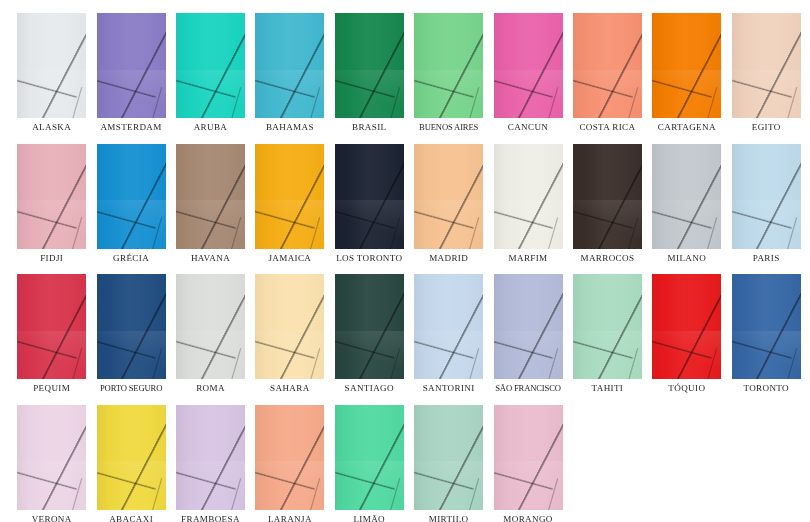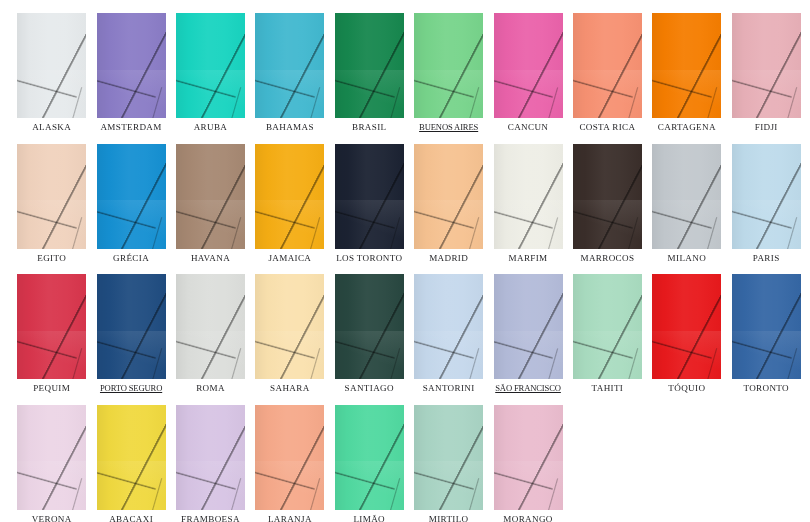--- a/index.html
+++ b/index.html
@@ -137,21 +137,20 @@
     letter-spacing: 0.35px;
     color: #1f1f22;
     text-align: center;
     line-height: 1.05;
     white-space: nowrap;
     font-family: "Liberation Serif", "DejaVu Serif", serif;
   }
   .label.tight {
     letter-spacing: -0.15px;
     font-size: 8.6px;
-    text-decoration: underline;
   }
 </style>
 </head>
 <body>
 
 <div id="grid">
     <div class="cell">
       <div class="swatch" style="--c: #e6eaec;">
         <div class="grain"></div>
         <div class="sheen"></div>
@@ -235,40 +234,40 @@
       <div class="swatch" style="--c: #f57d00;">
         <div class="grain"></div>
         <div class="sheen"></div>
         <div class="fold-main"></div>
         <div class="fold-right"></div>
         <div class="fold-flap"></div>
       </div>
       <div class="label">CARTAGENA</div>
     </div>
     <div class="cell">
+      <div class="swatch" style="--c: #f0d2bd;">
+        <div class="grain"></div>
+        <div class="sheen"></div>
+        <div class="fold-main"></div>
+        <div class="fold-right"></div>
+        <div class="fold-flap"></div>
+      </div>
+      <div class="label">EGITO</div>
+    </div>
+    <div class="cell">
       <div class="swatch" style="--c: #e8b0b8;">
         <div class="grain"></div>
         <div class="sheen"></div>
         <div class="fold-main"></div>
         <div class="fold-right"></div>
         <div class="fold-flap"></div>
       </div>
       <div class="label">FIDJI</div>
     </div>
     <div class="cell">
-      <div class="swatch" style="--c: #f0d2bd;">
-        <div class="grain"></div>
-        <div class="sheen"></div>
-        <div class="fold-main"></div>
-        <div class="fold-right"></div>
-        <div class="fold-flap"></div>
-      </div>
-      <div class="label">EGITO</div>
-    </div>
-    <div class="cell">
       <div class="swatch" style="--c: #1590d2;">
         <div class="grain"></div>
         <div class="sheen"></div>
         <div class="fold-main"></div>
         <div class="fold-right"></div>
         <div class="fold-flap"></div>
       </div>
       <div class="label">GRÉCIA</div>
     </div>
     <div class="cell">

